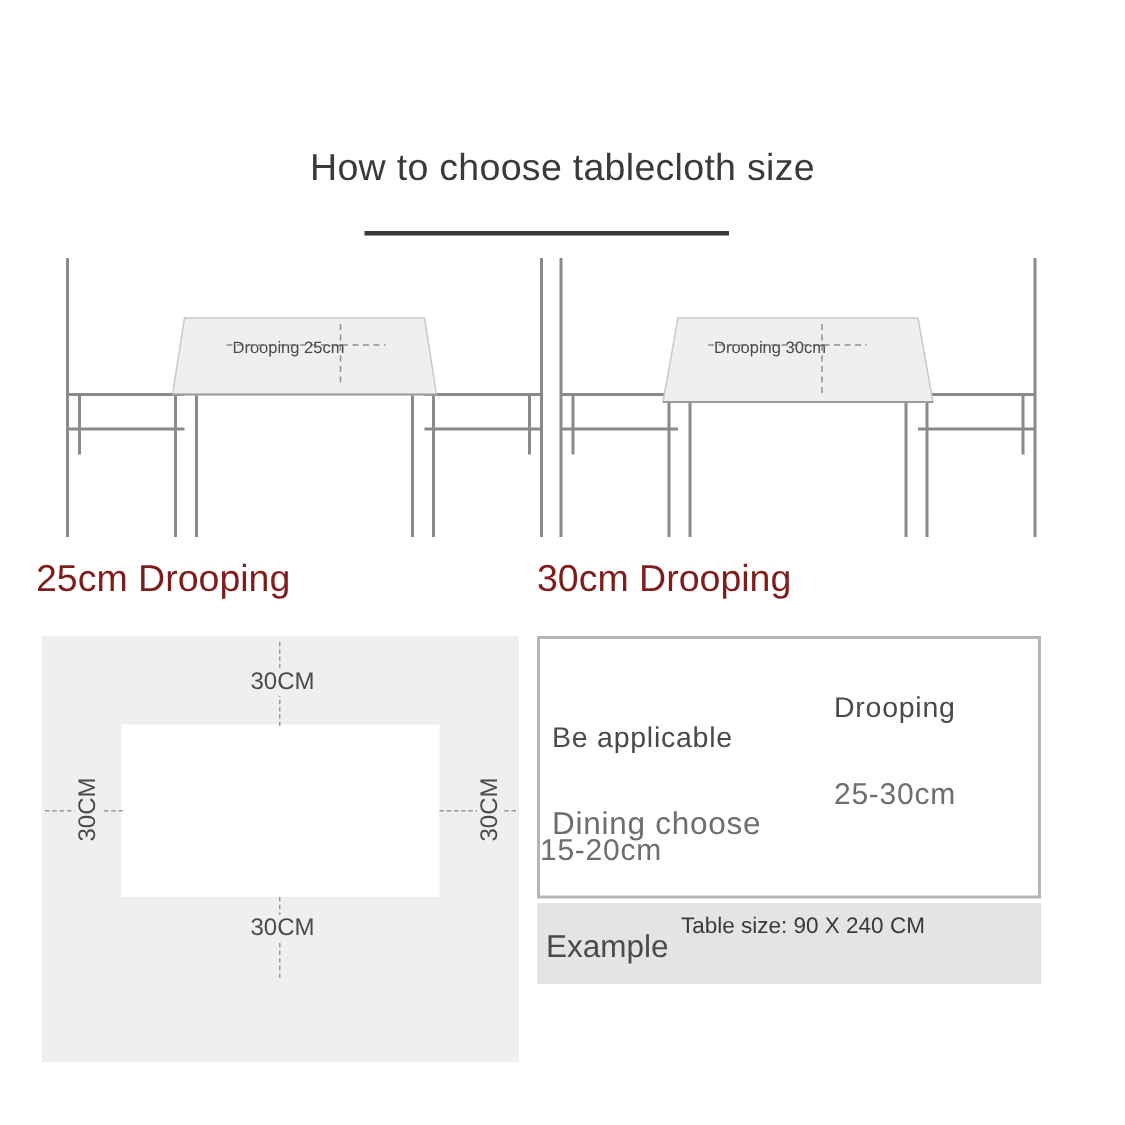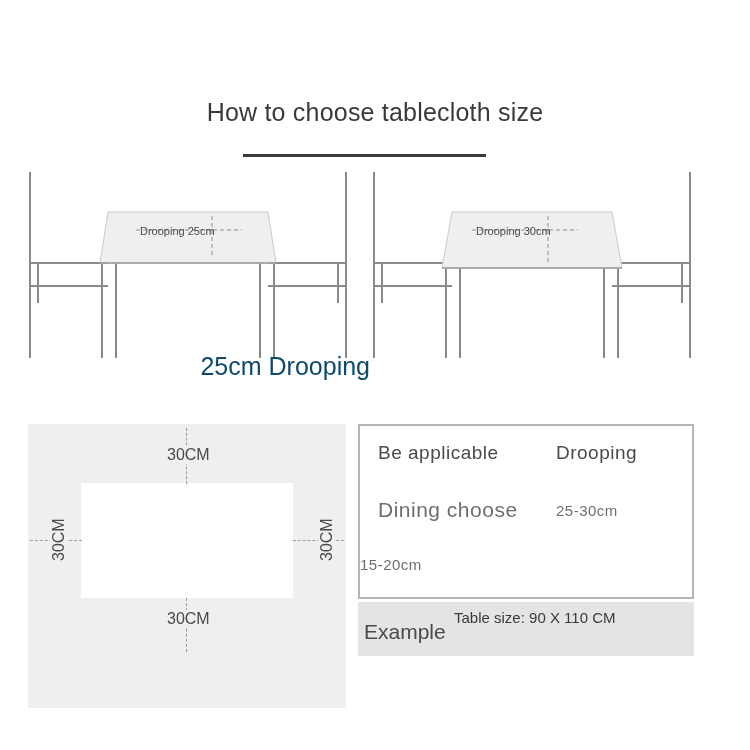--- a/index.html
+++ b/index.html
@@ -41,29 +41,29 @@
     height: 3px;
     background: #3a3a3a;
   }
 
   
   .illus {
     position: absolute;
     top: 168px;
     height: 195px;
   }
-  .illus-left  { left: 16px;  width: 346px; }
+  .illus-left  { left: 31px;  width: 346px; }
   .illus-right { left: 360px; width: 346px; }
 
   .caption {
     position: absolute;
-    top: 352px;
+    top: 372px;
     font-size: 25px;
-    color: #0c4a6e;
-    text-align: right;
+    color: #7f1d1d;
+    text-align: left;
     width: 346px;
   }
   .caption-left  { left: 24px; }
   .caption-right { left: 358px; }
 
   
   .panel-left {
     position: absolute;
     left: 28px;
     top: 424px;
@@ -119,29 +119,30 @@
   }
   .trow {
     position: absolute;
     left: 0;
     width: 100%;
     display: flex;
     align-items: center;
   }
   .tcell-a {
     width: 196px;
-    padding-left: 18px;
+    padding-left: 8px;
     box-sizing: border-box;
     font-size: 21px;
     color: #6e6e6e;
     letter-spacing: 0.5px;
+    margin-top: 40px;
   }
   .tcell-b {
     flex: 1;
-    font-size: 15px;
+    font-size: 20px;
     color: #6e6e6e;
     letter-spacing: 0.5px;
   }
   .trow.head .tcell-a,
   .trow.head .tcell-b { color: #4a4a4a; font-size: 19px; }
   .trow-r0 { top: 16px; }
   .trow-r1 { top: 72px; }
   .trow-r2 { top: 130px; }
 
   
@@ -232,20 +233,21 @@
       <path class="stroke" d="M244 95 L244 190"></path>
       <polygon class="cloth" points="92,44 252,44 262,100 82,100"></polygon>
       <path class="stroke-thin" d="M82 100 L262 100"></path>
       <path class="dashline" d="M112 62 L218 62"></path>
       <path class="dashline" d="M188 48 L188 94"></path>
       <text class="droop-txt" x="116" y="67">Drooping  30cm</text>
     </svg>
   </div>
 
   <div class="caption caption-left">25cm Drooping</div>
+  <div class="caption caption-right">30cm Drooping</div>
 
   <div class="panel-left">
     <div class="inner"></div>
 
     <div class="dash-v" style="left:158px; top:4px; height:56px;"></div>
     <div class="dash-v" style="left:158px; top:174px; height:54px;"></div>
     <div class="dash-h" style="left:2px; top:116px; width:52px;"></div>
     <div class="dash-h" style="left:265px; top:116px; width:51px;"></div>
 
     <div class="lbl" style="left:136px; top:22px;">30CM</div>
@@ -264,17 +266,17 @@
       <div class="tcell-b">25-30cm</div>
     </div>
     <div class="trow trow-r2">
       <div class="tcell-b">15-20cm</div>
     </div>
   </div>
 
   <div class="example-box">
     <div class="example-label">Example</div>
     <div class="example-lines">
-      <div class="example-line l1">Table size:  90 X 110 CM</div>
+      <div class="example-line l1">Table size:  90 X 240 CM</div>
     </div>
   </div>
 
 </div>
 
 </body></html>

